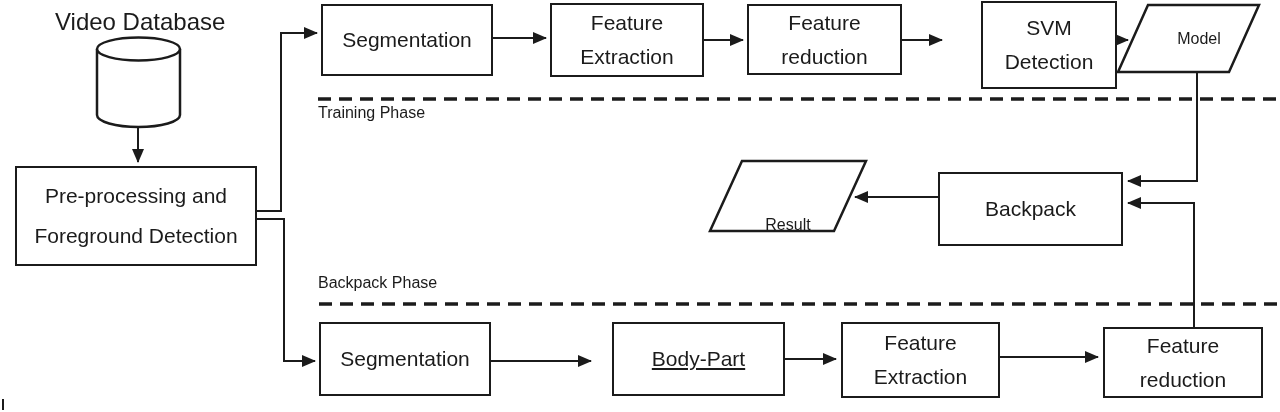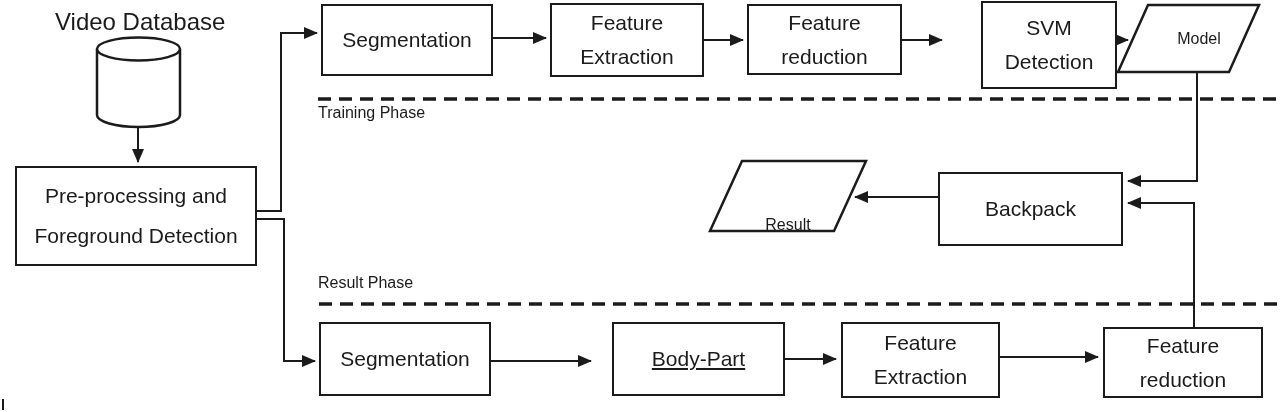--- a/index.html
+++ b/index.html
@@ -93,21 +93,21 @@
     <path class="edge" marker-end="url(#ah)" d="M938,197 H855"></path>
     <path class="edge" marker-end="url(#ah)" d="M491,361 H591"></path>
     <path class="edge" marker-end="url(#ah)" d="M753,359 H836"></path>
     <path class="edge" marker-end="url(#ah)" d="M1000,357 H1098"></path>
 
     <path class="edge" d="M3,399 V410"></path>
   </svg>
 
   <div class="free-label" style="left:55px; top:8px; width:165px;">Video Database</div>
   <div class="phase-label" style="left:318px; top:104px;">Training Phase</div>
-  <div class="phase-label" style="left:318px; top:274px;">Result Phase</div>
+  <div class="phase-label" style="left:318px; top:274px;">Backpack Phase</div>
 
   <div class="node wide" style="left:15px; top:166px; width:242px; height:100px;">
     <span>Pre-processing and</span>
     <span>Foreground Detection</span>
   </div>
 
   <div class="node" style="left:321px; top:4px; width:172px; height:72px;">
     <span>Segmentation</span>
   </div>
 

